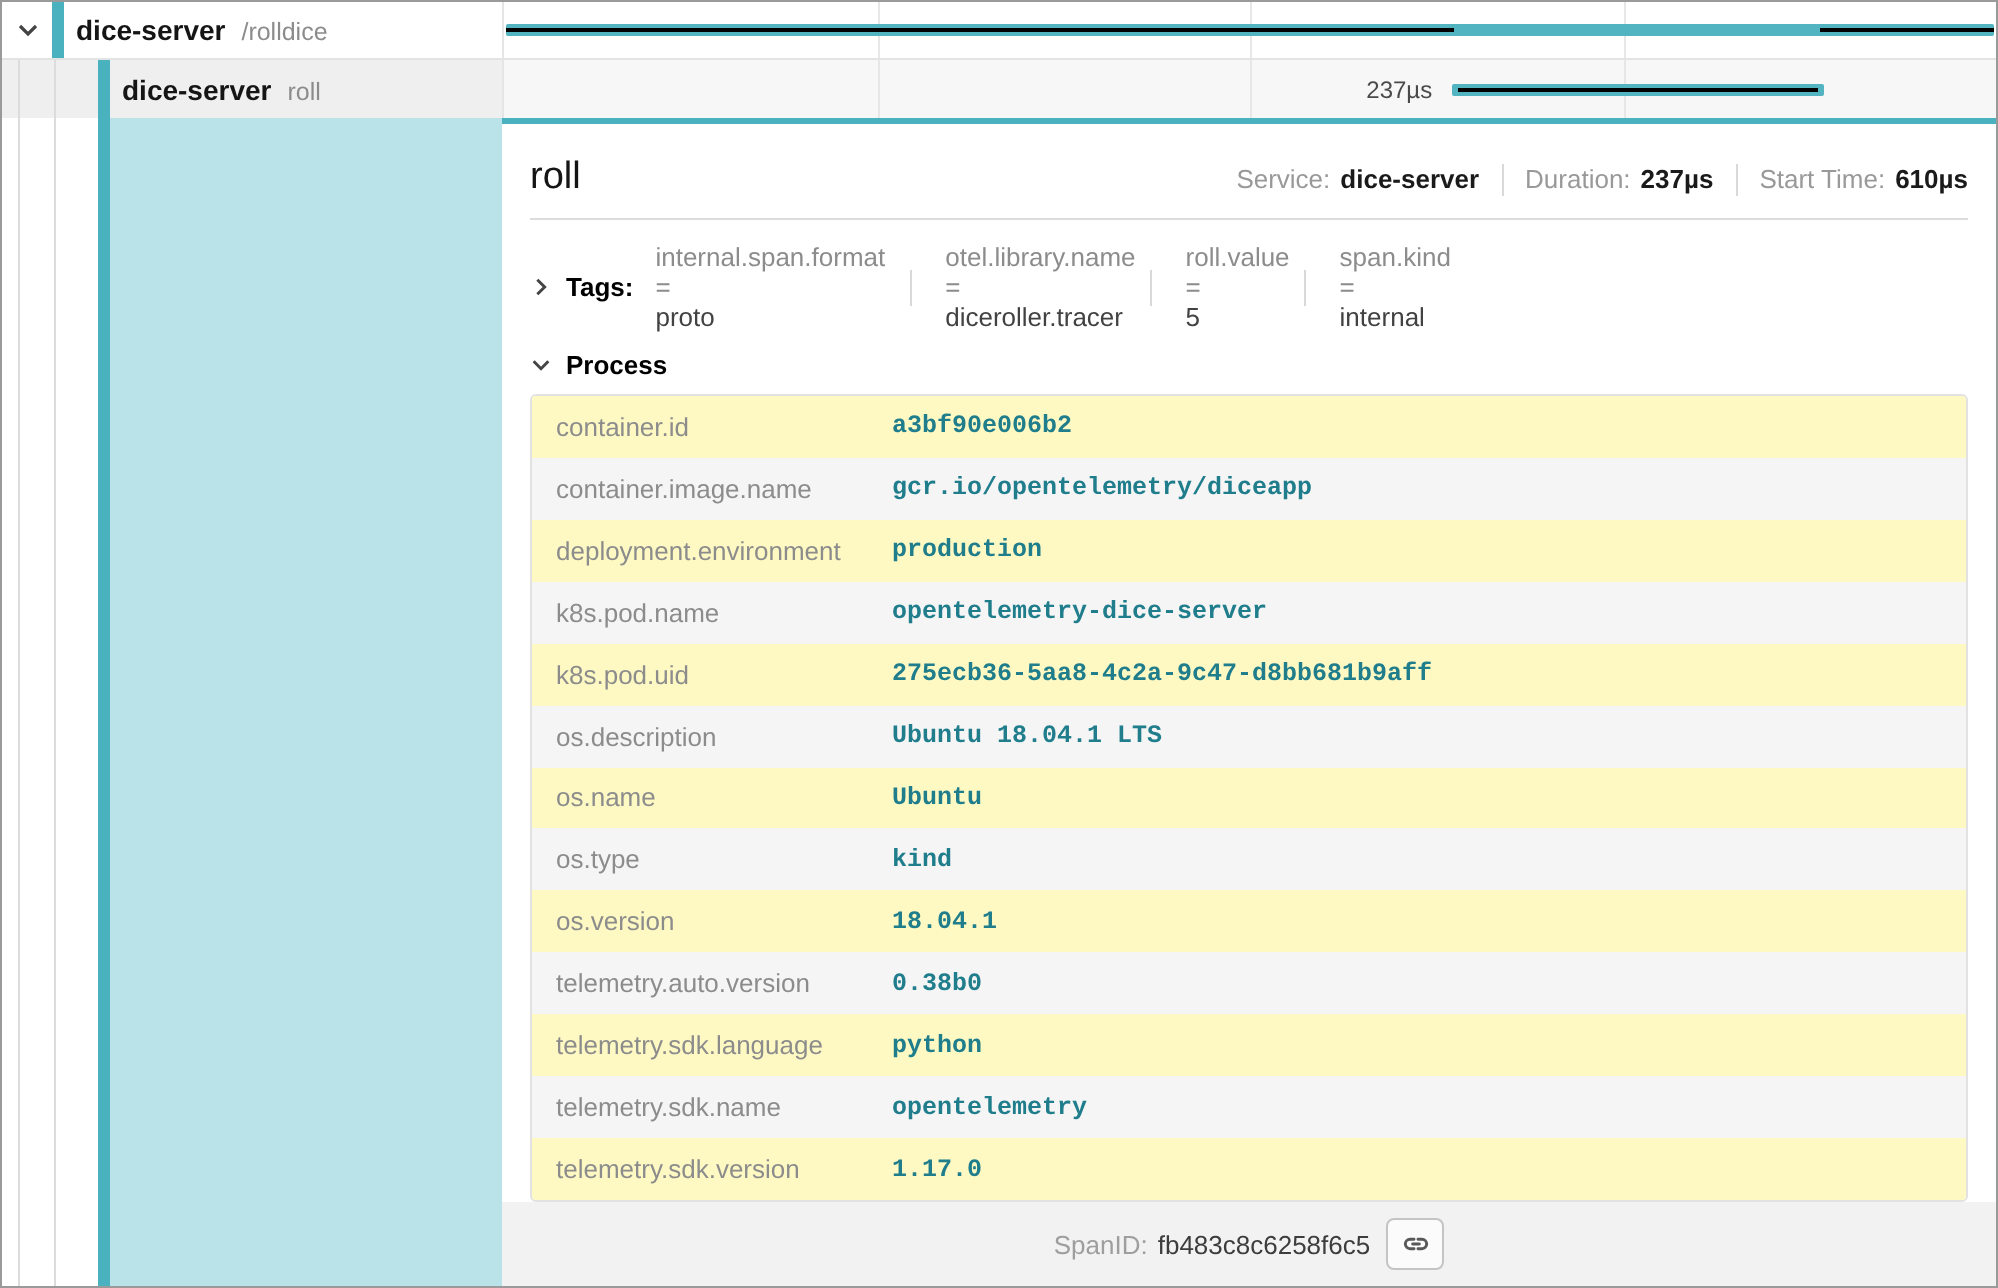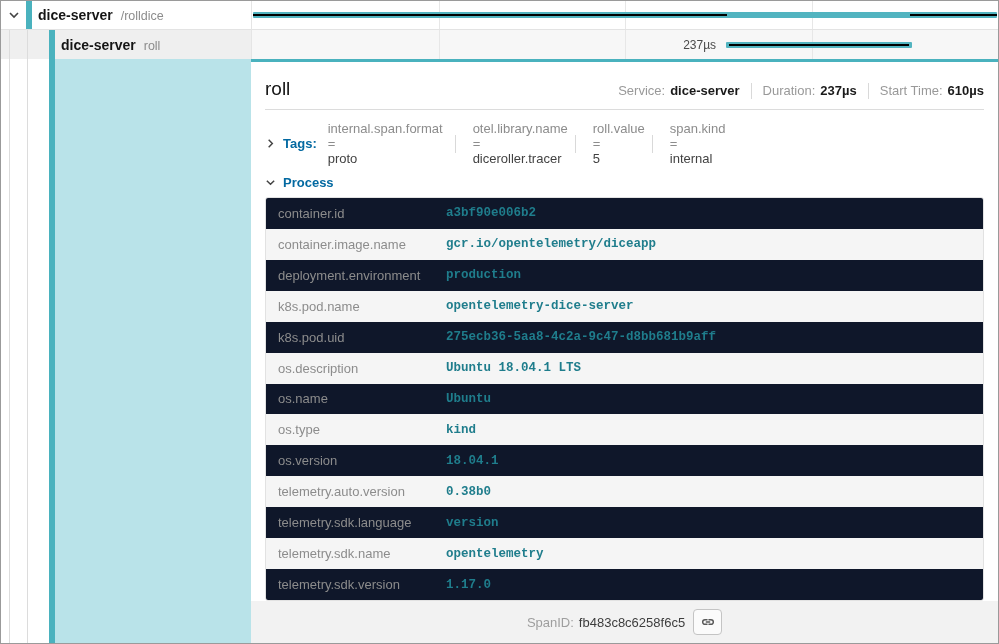--- a/index.html
+++ b/index.html
@@ -45,31 +45,31 @@
           display:flex; flex-direction:column; }
   .panel-body{ flex:1 1 auto; min-height:0; padding:16px 14px 0 14px; display:flex; flex-direction:column; }
   .dhead{ display:flex; align-items:baseline; justify-content:space-between; }
   .dtitle{ font-size:19px; font-weight:500; color:#151515; }
   .stats{ display:flex; align-items:center; }
   .stat-label{ font-size:13px; color:#999; }
   .stat-value{ font-size:13px; font-weight:700; color:#1a1a1a; margin-left:5px; }
   .vsep{ width:1px; height:16px; background:#d9d9d9; margin:0 11px; }
   .hr{ height:1px; background:#dcdcdc; margin-top:9px; }
   .accordion-line{ display:flex; align-items:center; margin-top:11px; font-size:13px; cursor:pointer; }
-  .acc-label{ font-weight:700; color:#0369a1; margin-left:7px; }
+  .acc-label{ font-weight:700; color:#000000; margin-left:7px; }
   .tag{ display:flex; align-items:baseline;flex-direction:column; }
   .tag-key{ color:#8c8c8c; }
   .tag-eq{ color:#8c8c8c; margin:0 5px; }
   .tag-val{ color:#424242; font-weight:500; }
   .tag .first{ margin-left:11px; }
   .tsep{ width:1px; height:18px; background:#d9d9d9; margin:0 12px; align-self:center; }
   .process-line{ margin-top:9px; }
   .ptable{ margin-top:7px; flex:1 1 auto; border:1px solid #e2e2e2; border-radius:3px;
            display:grid; grid-template-rows:repeat(13, 1fr); overflow:hidden; }
-  .prow{ display:flex; align-items:center; background:#0f172a; }
+  .prow{ display:flex; align-items:center; background:#fef9c3; }
   .prow.alt{ background:#f5f5f5;align-items:center; }
   .pkey{ width:180px; flex:0 0 auto; padding-left:12px; font-size:13px; color:#8c8c8c; }
   .pval{ font-family:"Liberation Mono","DejaVu Sans Mono",monospace; font-size:12.5px;
          color:#1f7d8c; font-weight:700; }
   .panel-footer{ flex:0 0 42px; background:#f2f2f2; display:flex; align-items:center;
                  justify-content:center; }
   .spanid-label{ font-size:13px; color:#9e9e9e; }
   .spanid-value{ font-size:13px; color:#3d3d3d; font-weight:500; margin-left:5px; }
   .link-btn{ width:29px; height:26px; margin-left:8px; border:1px solid #c4c4c4; border-radius:4px;
              background:#fbfbfb; display:flex; align-items:center; justify-content:center; cursor:pointer; }
@@ -230,21 +230,21 @@
           <div class="prow">
               <span class="pkey">os.version</span>
               <span class="pval">18.04.1</span>
             </div>
           <div class="prow alt">
               <span class="pkey">telemetry.auto.version</span>
               <span class="pval">0.38b0</span>
             </div>
           <div class="prow">
               <span class="pkey">telemetry.sdk.language</span>
-              <span class="pval">version</span>
+              <span class="pval">python</span>
             </div>
           <div class="prow alt">
               <span class="pkey">telemetry.sdk.name</span>
               <span class="pval">opentelemetry</span>
             </div>
           <div class="prow">
               <span class="pkey">telemetry.sdk.version</span>
               <span class="pval">1.17.0</span>
             </div>
         </div>

